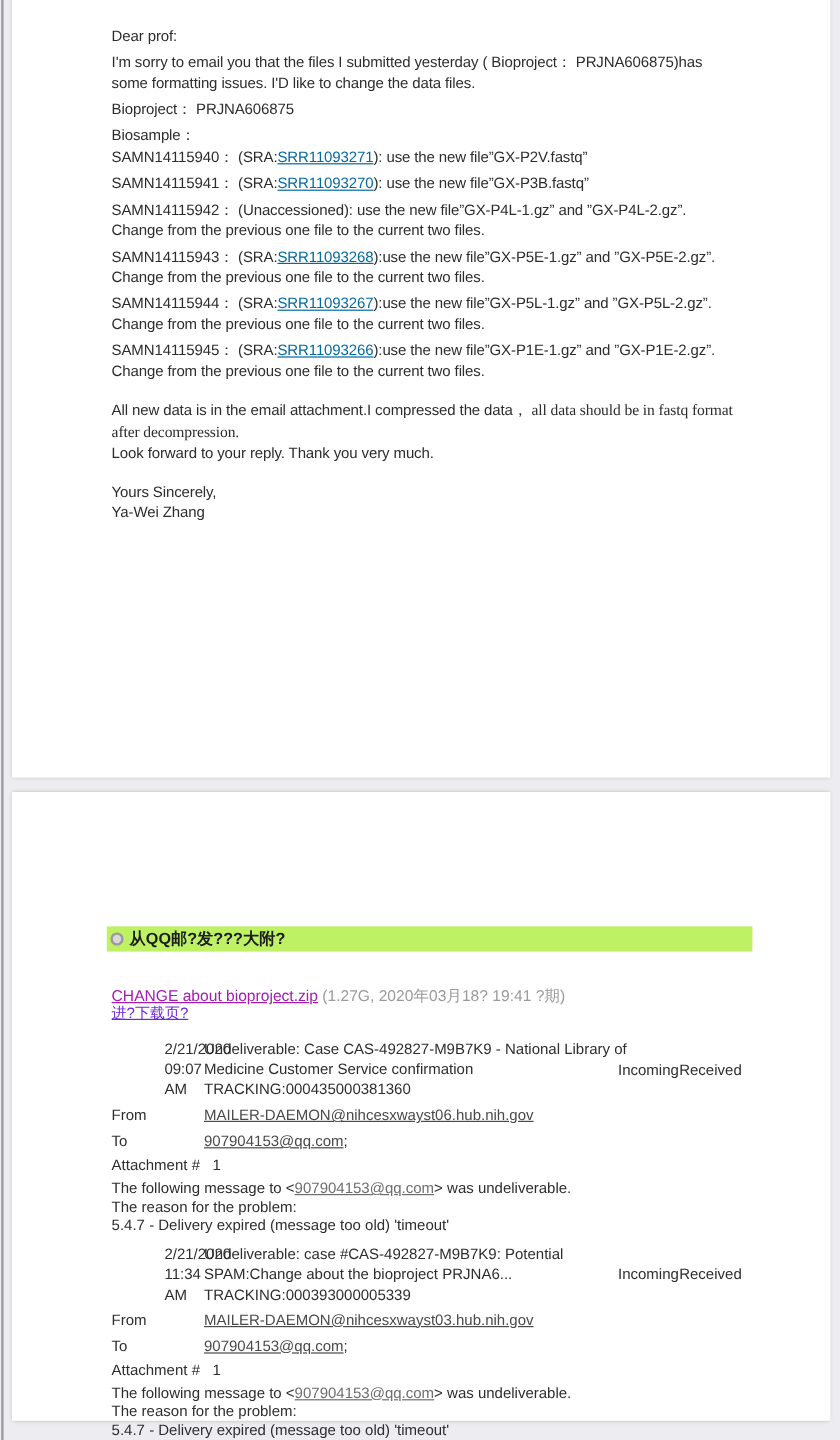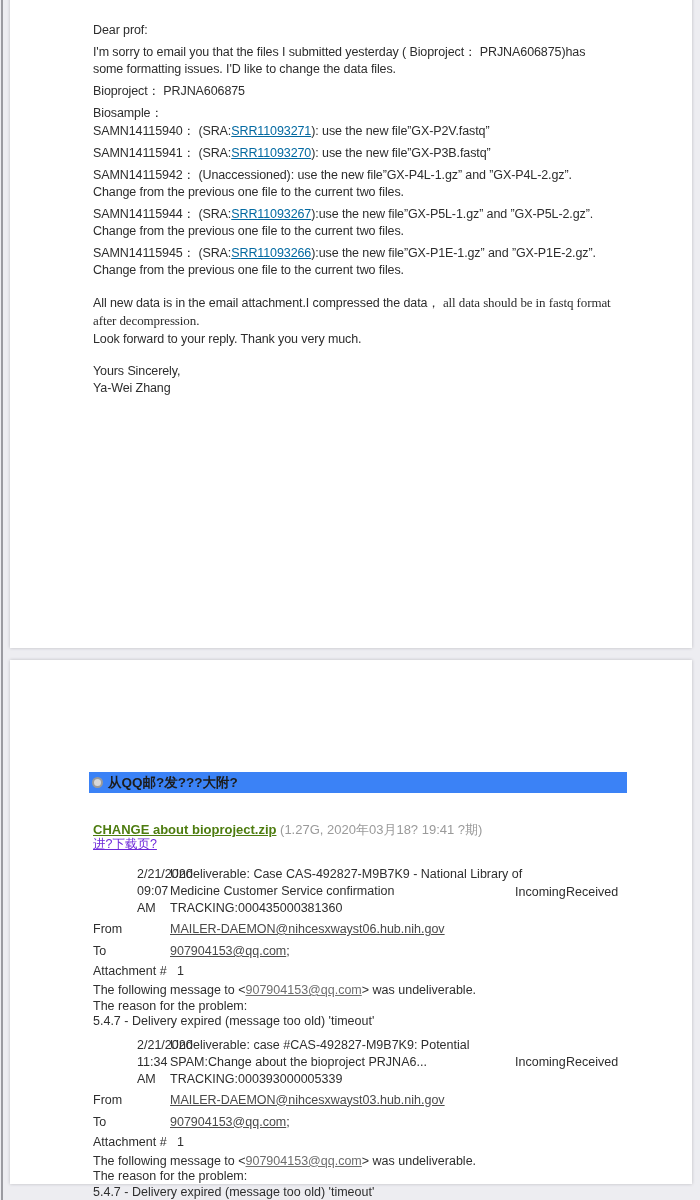--- a/index.html
+++ b/index.html
@@ -21,27 +21,27 @@
   .page1 p{margin:0 0 5px;font-size:12.5px;line-height:17px;color:#2d2d2d;letter-spacing:-0.1px;max-width:523px;}
   .page1 .gap-b{margin-bottom:20px;}
   .page1 .gap-t{margin-top:15px;}
   .page1 .tight{margin-bottom:1px;}
   .page1 .nogap{margin-bottom:0;}
   .u{color:#0369a1;text-decoration:underline;cursor:pointer;}
   .serif{font-family:"Liberation Serif",serif;font-size:13px;}
 
   
   .attach-header{
-    margin-left:-4px;width:538px;height:21px;background:#3b82f6;
+    margin-left:-4px;width:538px;height:21px;background:#bef264;
     display:flex;align-items:center;gap:5px;padding-left:3px;box-sizing:border-box;
     font-size:13.5px;font-weight:bold;color:#1c1c1c;margin-bottom:29px;
   }
   .clip{width:11px;height:11px;border-radius:50%;background:#d8d8d8;border:2px solid #9a9a9a;box-sizing:border-box;flex:0 0 auto;}
   .attach-line{margin:0;font-size:13px;line-height:15px;color:#9a9a9a;}
-  .file-link{font-weight:bold;color:#4d7c0f;text-decoration:underline;cursor:pointer;}
+  .file-link{font-weight:normal;color:#a21caf;text-decoration:underline;cursor:pointer;}
   .dl-line{margin:0 0 14px;font-size:12.5px;line-height:15px;}
   .dl-link{color:#6d28d9;text-decoration:underline;cursor:pointer;text-align:center;}
 
   .record{color:#2e2e2e;font-size:12.5px;}
   .rec-head{display:grid;grid-template-columns:77px 345px 51px auto;margin-bottom:4px;}
   .rec-date{align-self:center;line-height:17px;margin-left:44px;}
   .rec-date span{display:block;}
   .rec-subject span{display:block;white-space:nowrap;line-height:17px;}
   .rec-dir,.rec-status{align-self:center;white-space:nowrap;}
   .kv{display:grid;grid-template-columns:77px 1fr;margin-bottom:6px;line-height:16px;}
@@ -63,20 +63,21 @@
 
   <p>Bioproject： PRJNA606875</p>
   <p class="tight">Biosample：</p>
 
   <p><span>SAMN14115940：</span><span> (SRA:</span><span class="u">SRR11093271</span><span>): use the new file”GX-P2V.fastq”</span></p>
 
   <p><span>SAMN14115941：</span><span> (SRA:</span><span class="u">SRR11093270</span><span>): use the new file”GX-P3B.fastq”</span></p>
 
   <p><span>SAMN14115942：</span><span> (Unaccessioned): use the new file”GX-P4L-1.gz” and ”GX-P4L-2.gz”. Change from the previous one file to the current two files.</span></p>
 
+  <p><span>SAMN14115943：</span><span> (SRA:</span><span class="u">SRR11093268</span><span>):use the new file”GX-P5E-1.gz” and ”GX-P5E-2.gz”. Change from the previous one file to the current two files.</span></p>
 
   <p><span>SAMN14115944：</span><span> (SRA:</span><span class="u">SRR11093267</span><span>):use the new file”GX-P5L-1.gz” and ”GX-P5L-2.gz”. Change from the previous one file to the current two files.</span></p>
 
   <p><span>SAMN14115945：</span><span> (SRA:</span><span class="u">SRR11093266</span><span>):use the new file”GX-P1E-1.gz” and ”GX-P1E-2.gz”. Change from the previous one file to the current two files.</span></p>
 
   <p class="gap-t tight"><span>All new data is in the email attachment.I compressed the data，</span><span class="serif"> all data should be in fastq format after decompression.</span></p>
   <p>Look forward to your reply. Thank you very much.</p>
 
   <p class="gap-t nogap">Yours Sincerely,</p>
   <p>Ya-Wei Zhang</p>

